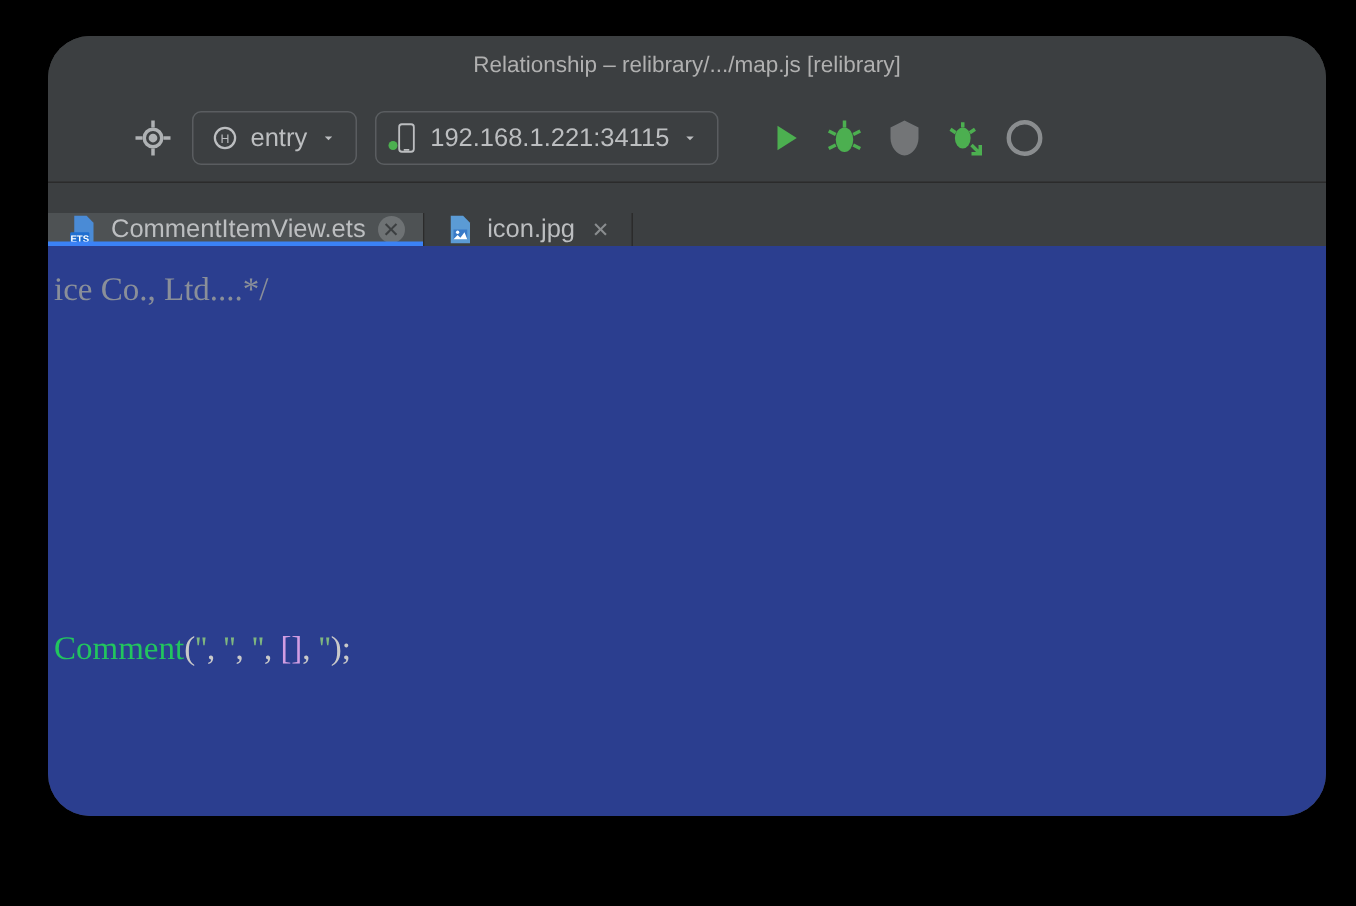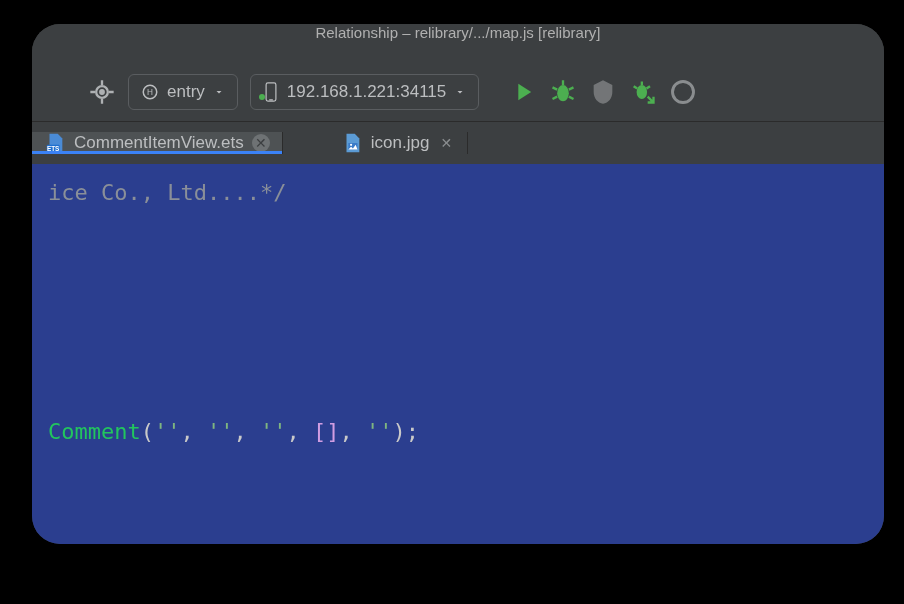--- a/index.html
+++ b/index.html
@@ -18,21 +18,21 @@
     width: 852px;
     height: 520px;
     background: #3c3f41;
     border-radius: 28px;
     overflow: hidden;
     box-shadow: 0 8px 40px rgba(0,0,0,0.6);
   }
   .titlebar {
     height: 38px;
     display: flex;
-    align-items: flex-start;
+    align-items: center;
     justify-content: center;
     background: #3c3f41;
     color: #b0b0b0;
     font-size: 15px;
     font-weight: 400;
   }
   .toolbar {
     height: 60px;
     display: flex;
     align-items: center;
@@ -58,23 +58,22 @@
     padding: 0 12px;
     color: #bcbec0;
     gap: 8px;
     font-size: 17px;
     cursor: pointer;
   }
   .green { color: #4caf50; }
   .tabbar {
     height: 42px;
     display: flex;
-    align-items: center;
-    background: #3c3f41;
-    gap: 46px;
+    align-items: flex-end;
+    background: #3c3f41;
   }
   .tab {
     display: flex;
     align-items: center;
     padding: 0 12px;
     gap: 8px;
     color: #bcbec0;
     font-size: 17px;
     border-right: 1px solid #2b2b2b;
     cursor: pointer;
@@ -117,21 +116,21 @@
   .editor {
     background: #2b3e8f;
     height: calc(100% - 38px - 60px - 42px);
     padding: 12px 0;
     font-family: "Menlo", "Consolas", monospace;
     font-size: 22px;
     line-height: 1.55;
     color: #cdd4e3;
     overflow: hidden;
   }
-  .editor .line { white-space: pre; padding-left: 16px; }
+  .editor .line { white-space: pre; padding-left: 4px; font-family: Liberation Serif, serif; }
   .comment-text { color: #8a8f99; }
   .tok-fn { color: #22c55e; }
   .tok-str { color: #7fb680; }
   .tok-brack { color: #d19de2; }
   .tok-punct { color: #c9c9c9; }
   
   .device-dot {
     width: 6px; height: 6px; border-radius: 50%;
     background: #4caf50;
     position: absolute;

